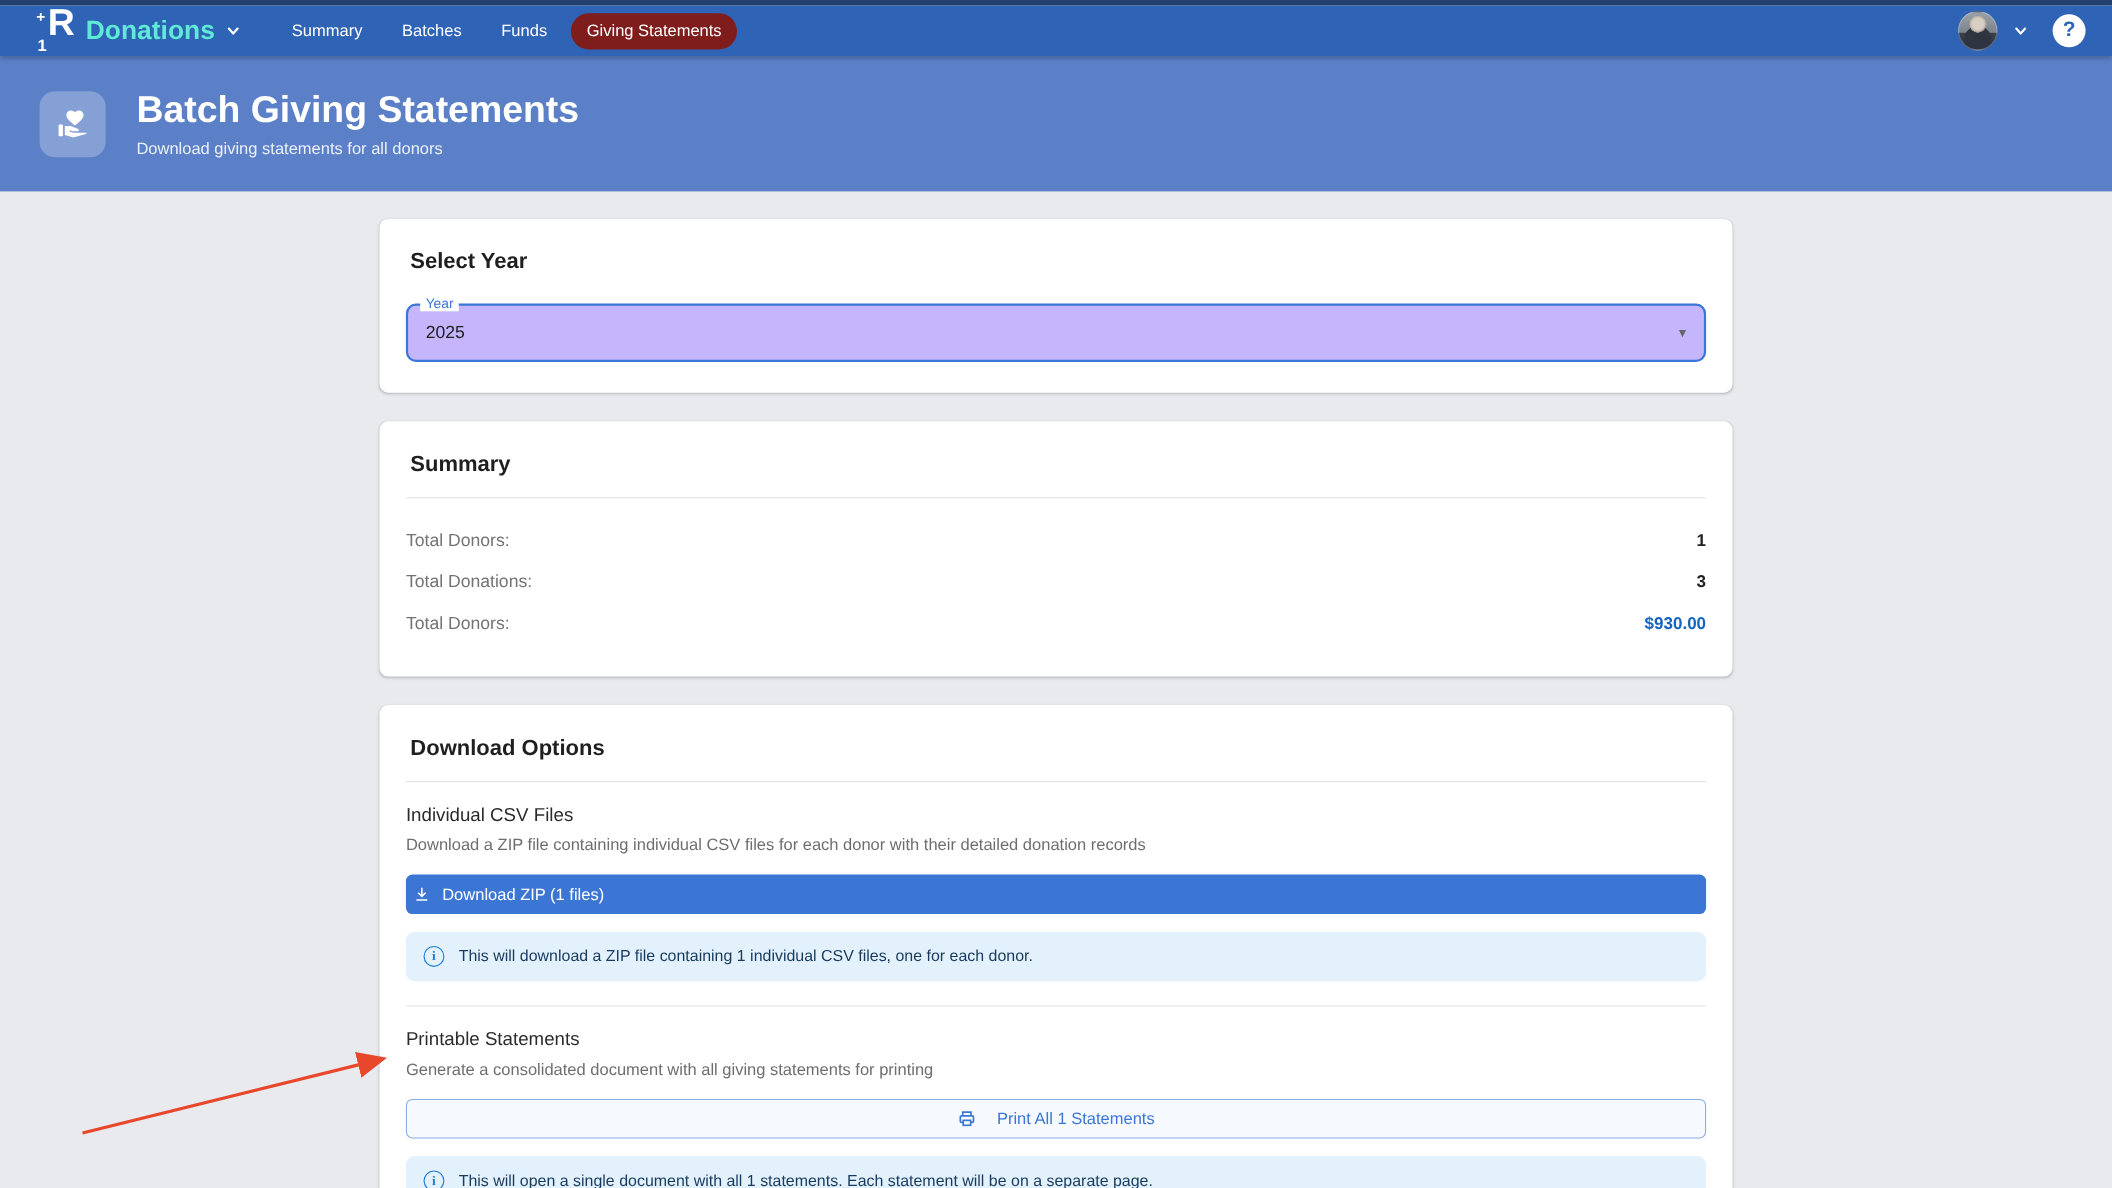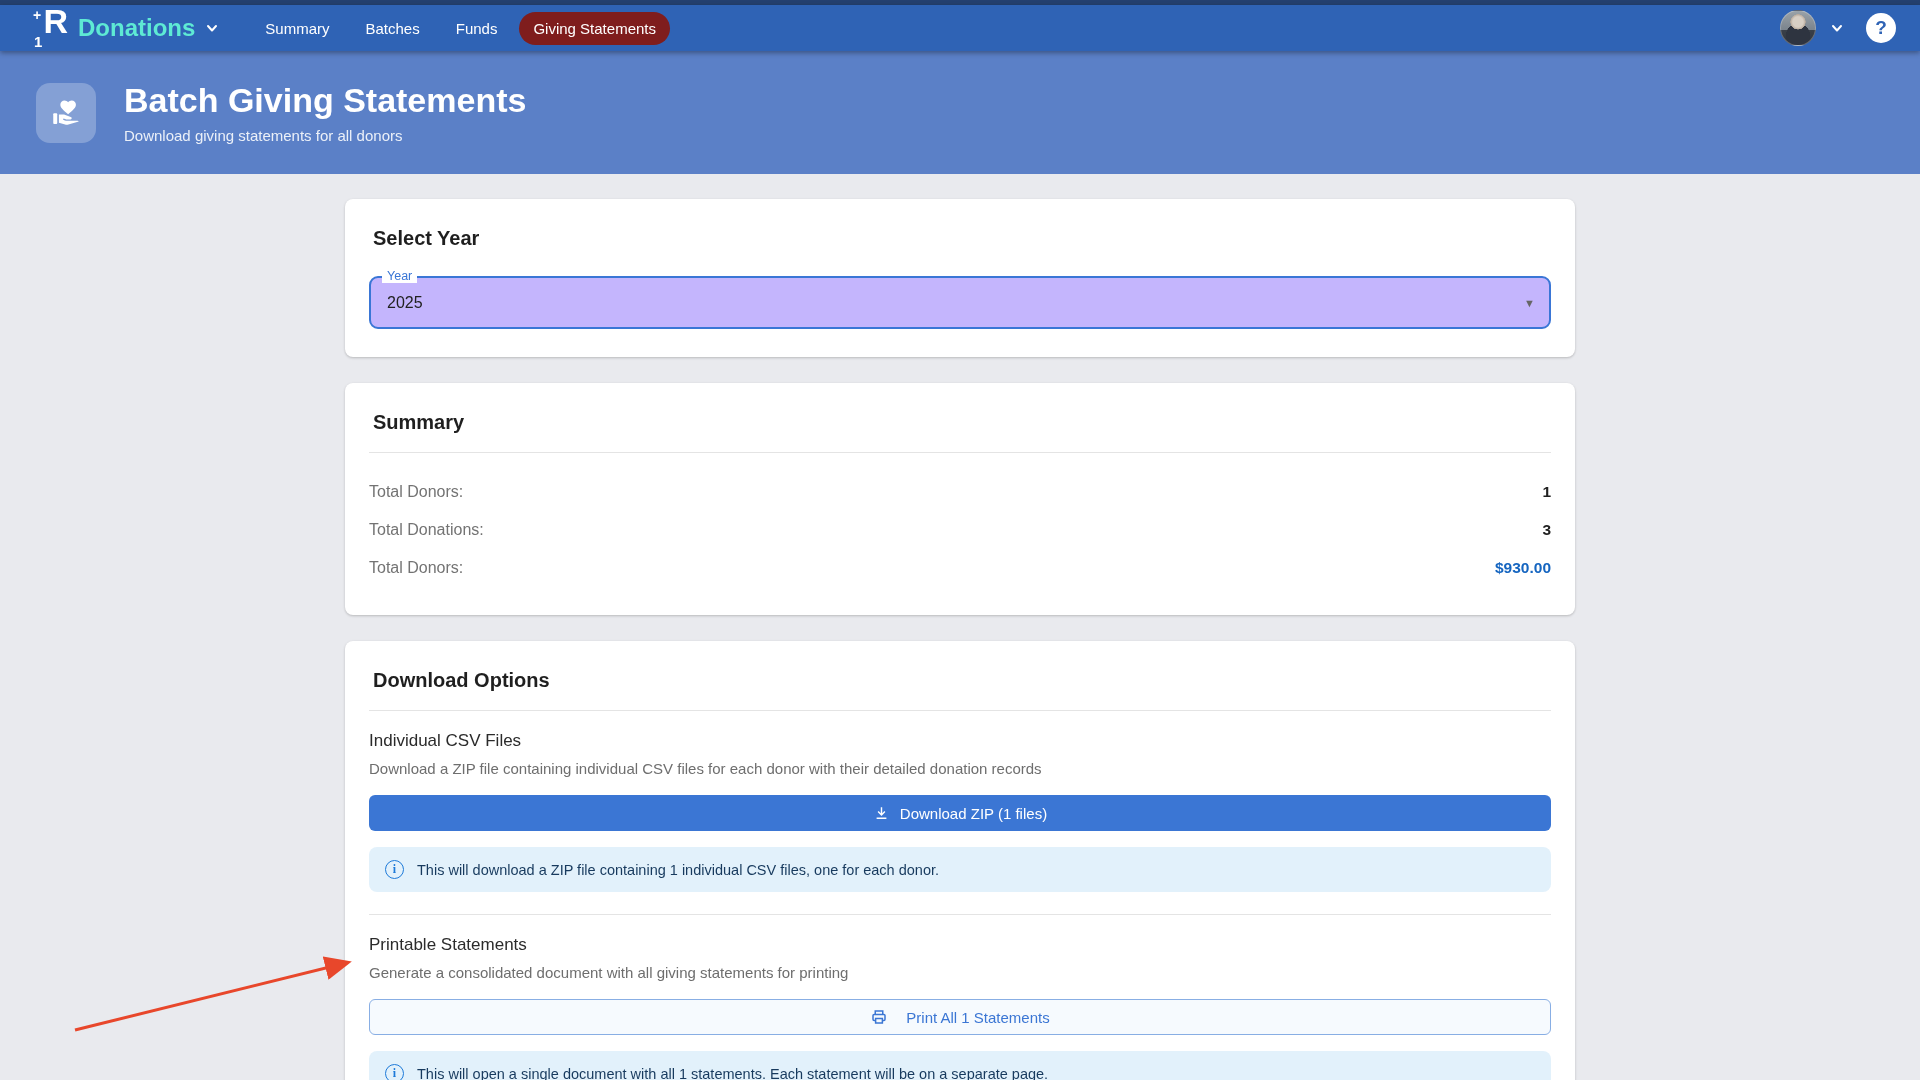--- a/index.html
+++ b/index.html
@@ -97,21 +97,21 @@
   .summary-value { font-size: 15.5px; font-weight: 700; color: #212121; }
   .summary-value.amount { color: #1565c0; }
 
   
   .section-title { font-size: 17px; font-weight: 500; color: #2b2b2b; margin: 0 0 9px; }
   .section-desc { font-size: 15px; color: #6e6e6e; margin: 0 0 18px; }
   .btn-primary {
     width: 100%; height: 36px; border: none; border-radius: 6px;
     background: #3b76d4; color: #fff; font-size: 15px; font-weight: 500;
     font-family: "Liberation Sans", sans-serif;
-    display: flex; align-items: center; justify-content: center; gap: 10px;
+    display: flex; align-items: center; justify-content: flex-start; gap: 10px;
     cursor: pointer;
   }
   .btn-outline {
     width: 100%; height: 36px; border: 1px solid #88aee4; border-radius: 6px;
     background: #f6fafe; color: #3b76d4; font-size: 15px; font-weight: 500;
     font-family: "Liberation Sans", sans-serif;
     display: flex; align-items: center; justify-content: center; gap: 18px;
     cursor: pointer;
   }
   .info-box {

